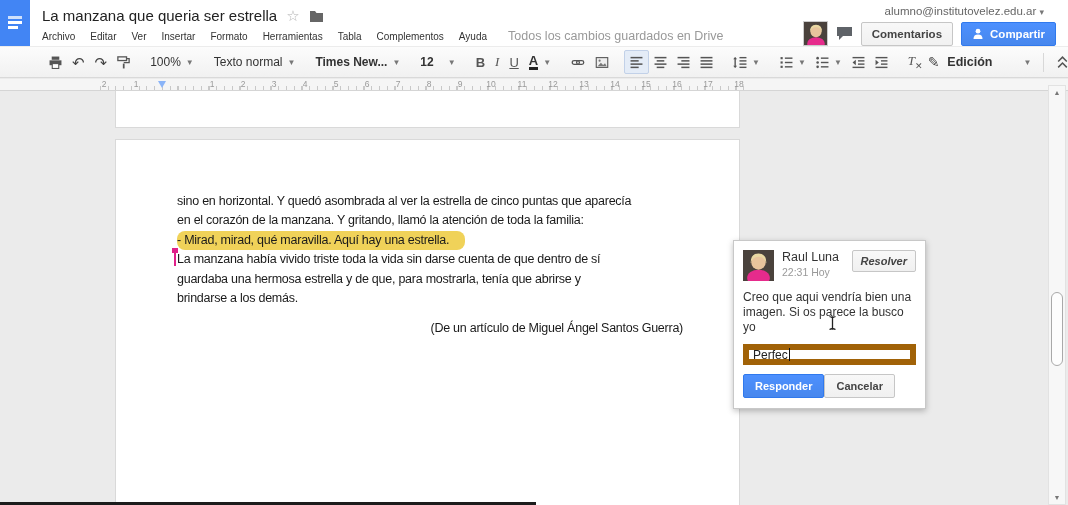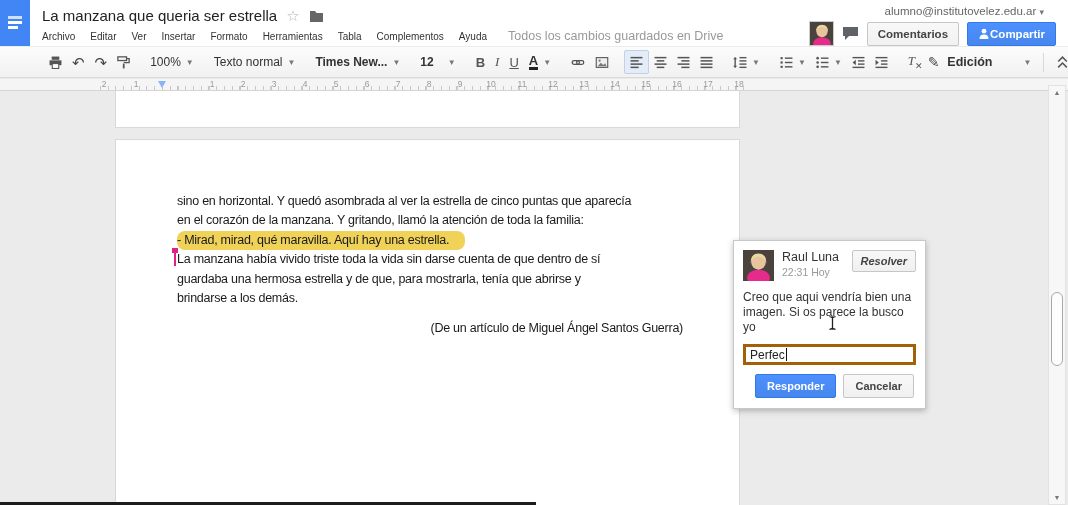--- a/index.html
+++ b/index.html
@@ -25,21 +25,21 @@
   .account { position:absolute; right:24px; top:5px; font-size:11.5px; color:#666; }
   .account .caret { font-size:9px; color:#777; }
   .header-actions { position:absolute; right:12px; top:21px; display:flex; align-items:center; gap:8px; }
   .avatar-sm { width:25px; height:25px; overflow:hidden; border:1px solid #ccc; }
   .btn {
     font-size:11.5px; font-weight:bold; color:#444; background:linear-gradient(#f8f8f8,#f1f1f1);
     border:1px solid #c6c6c6; border-radius:2px; padding:5px 10px; cursor:pointer; white-space:nowrap;
   }
   .btn-blue {
     color:#fff; background:linear-gradient(#4d90fe,#4787ed); border:1px solid #3079ed;
-    display:flex; align-items:center; 
+    display:flex; align-items:center; gap:6px;
   }
 
   
   .toolbar {
     position:absolute; top:46px; left:0; width:100%; height:32px;
     background:linear-gradient(#fcfcfc,#f1f1f1);
     border-top:1px solid #ececec; border-bottom:1px solid #d9d9d9;
     display:flex; align-items:center; padding:0 14px 0 44px;
   }
   .tb { display:flex; align-items:center; height:24px; padding:0 5px; border-radius:2px; cursor:pointer; }
@@ -101,25 +101,25 @@
   .avatar-comment { width:31px; height:31px; overflow:hidden; flex:0 0 31px; }
   .comment-meta { margin-left:8px; flex:1; }
   .comment-author { font-size:12.5px; color:#333; }
   .comment-time { font-size:10.5px; color:#999; margin-top:2px; }
   .resolve-btn {
     font-size:11px; font-weight:bold; color:#444; background:linear-gradient(#f8f8f8,#f0f0f0);
     border:1px solid #c6c6c6; border-radius:2px; padding:4px 8px; cursor:pointer;font-style:italic;
   }
   .comment-body { font-size:12px; color:#333; line-height:15px; margin-top:9px; }
   .reply-input {
-    margin-top:9px; height:21px; border:3px solid #a16207; background:#fff; padding:4px 4px;
+    margin-top:9px; height:21px; border:6px solid #a16207; background:#fff; padding:4px 4px;
     font-size:12px; color:#222; display:flex; align-items:center; cursor:text;
   }
   .caret-blink { display:inline-block; width:1px; height:13px; background:#111; margin-left:1px; }
-  .comment-actions { display:flex; gap:7px; margin-top:9px;margin-left:12px; }
+  .comment-actions { display:flex; margin-top:9px; }
   .reply-btn {
     font-size:11px; font-weight:bold; color:#fff; background:linear-gradient(#4d90fe,#4787ed);
     border:1px solid #3079ed; border-radius:2px; padding:5px 11px; cursor:pointer;
   }
   .cancel-btn {
     font-size:11px; font-weight:bold; color:#444; background:linear-gradient(#f8f8f8,#f0f0f0);
     border:1px solid #c6c6c6; border-radius:2px; padding:5px 11px; cursor:pointer;
   }
   .ibeam { position:absolute; left:94px; top:74px; }
 

